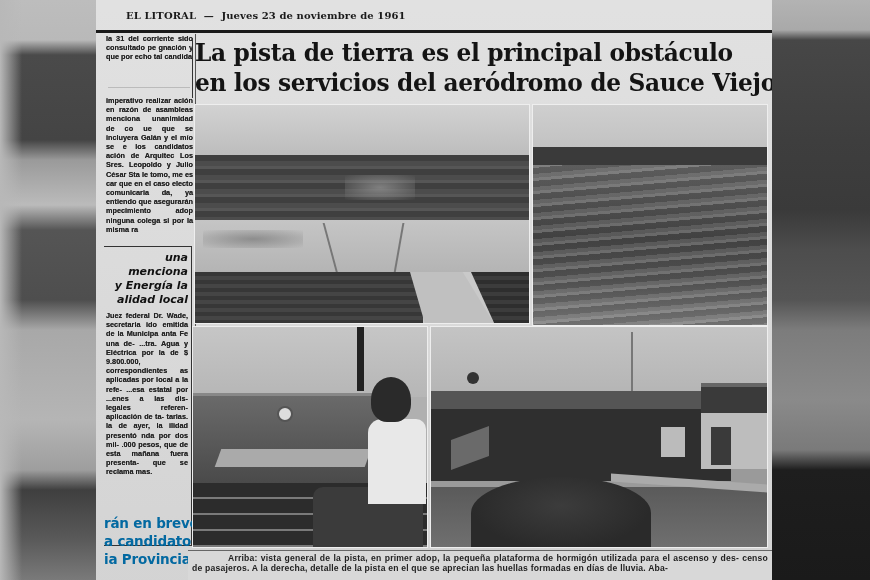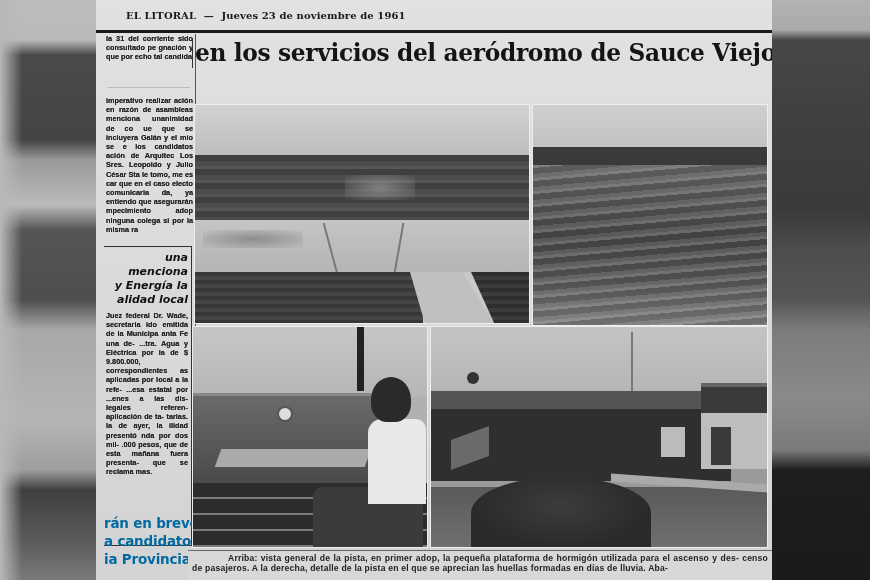--- a/index.html
+++ b/index.html
@@ -204,20 +204,21 @@
     </div>
 
     <div class="bottom-head">
       <span>rán en breve</span>
       <span>a candidatos</span>
       <span>ia Provincial</span>
     </div>
   </div>
 
   <div class="headline">
+    <span>La pista de tierra es el principal obstáculo</span>
     <span>en los servicios del aeródromo de Sauce Viejo</span>
   </div>
 
   <div class="photo p1">
     <div class="sky"></div>
     <div class="field"></div>
     <div class="slab"></div>
     <div class="joint1"></div>
     <div class="joint2"></div>
     <div class="grass-l"></div>

